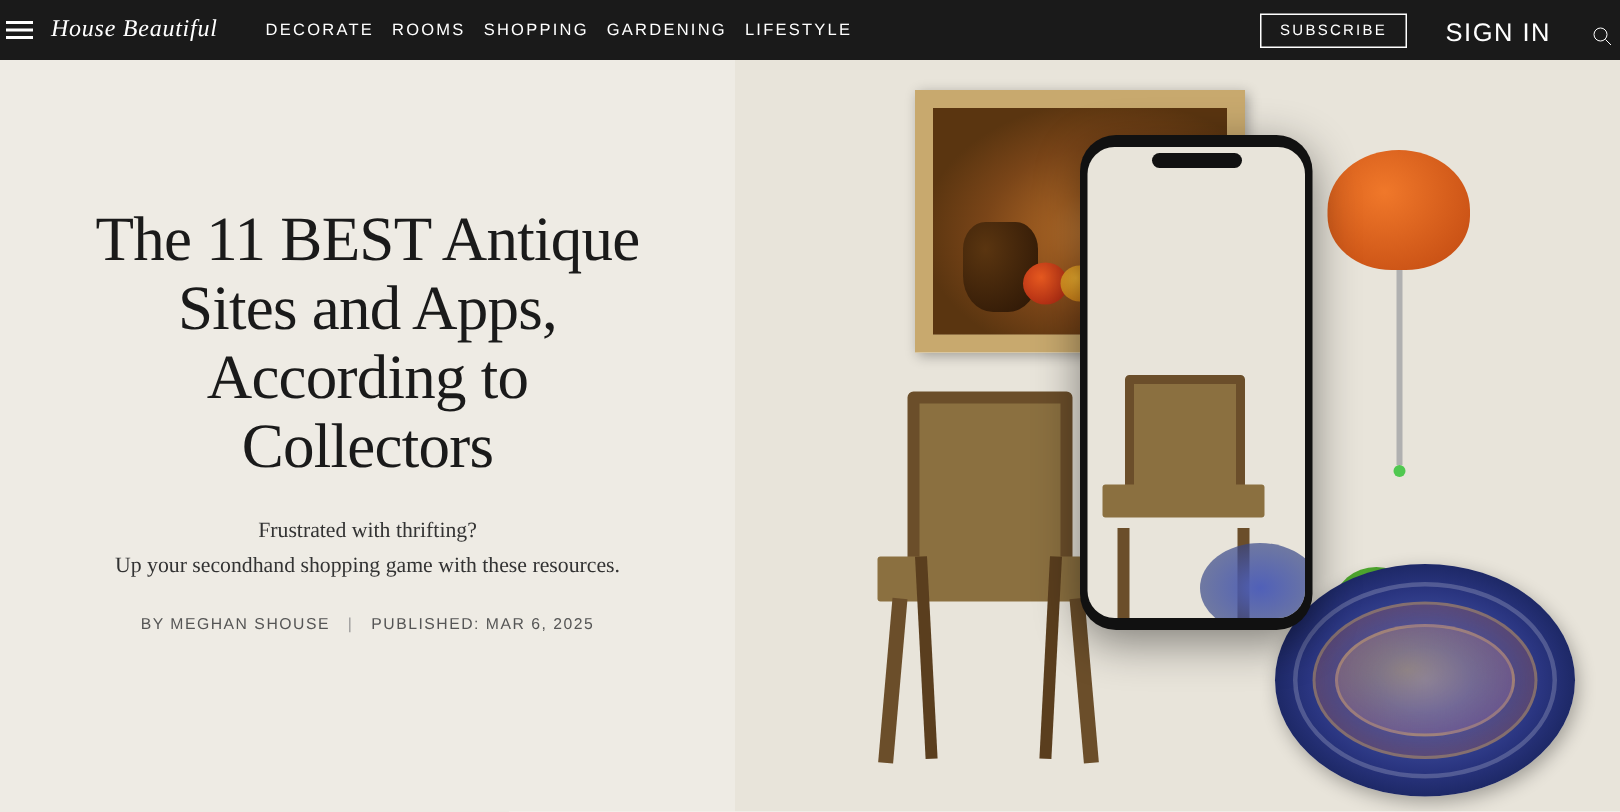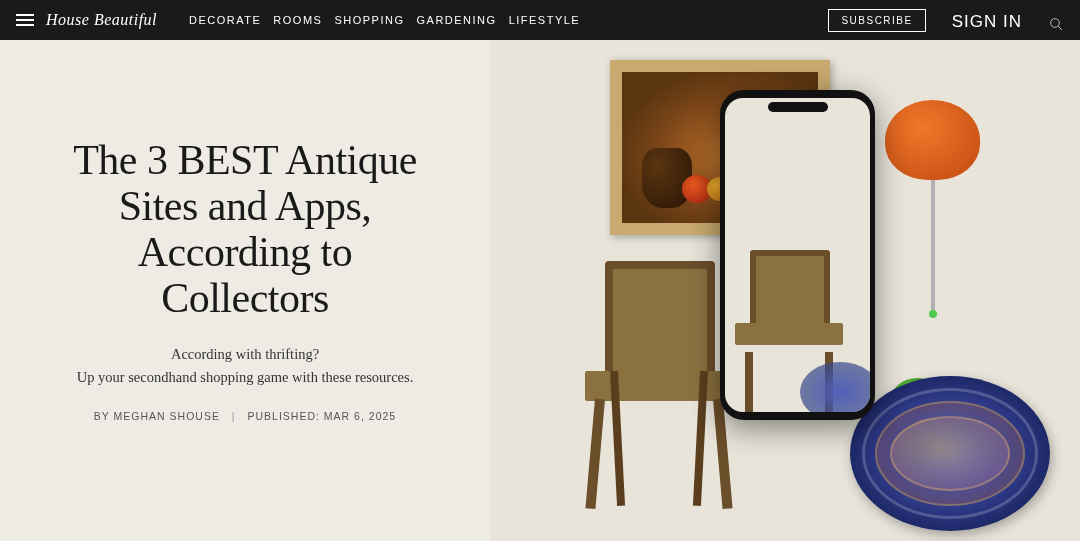--- a/index.html
+++ b/index.html
@@ -10,21 +10,21 @@
       overflow: hidden;
       font-family: Georgia, 'Times New Roman', serif;
     }
 
     
     nav {
       background: #1a1a1a;
       height: 40px;
       display: flex;
       align-items: center;
-      padding: 0 16px;
+      padding: 0 4px;
       position: relative;
       z-index: 10;
     }
 
     .nav-left {
       display: flex;
       align-items: center;
       gap: 12px;
     }
 
@@ -561,23 +561,23 @@
         <circle cx="10.5" cy="10.5" r="6.5"></circle>
         <line x1="15.5" y1="15.5" x2="21" y2="21"></line>
       </svg>
     </div>
   </div>
 </nav>
 
 <div class="main-content">
 
   <div class="left-panel">
-    <h1 class="article-title">The 3 BEST Antique Sites and Apps, According to Collectors</h1>
+    <h1 class="article-title">The 11 BEST Antique Sites and Apps, According to Collectors</h1>
     <p class="article-subtitle">
-      <span>According with thrifting?</span><br>
+      <span>Frustrated with thrifting?</span><br>
       <span>Up your secondhand shopping game with these resources.</span>
     </p>
     <p class="article-meta">
       <span>BY MEGHAN SHOUSE</span>
       <span class="meta-separator">|</span>
       <span>PUBLISHED: MAR 6, 2025</span>
     </p>
   </div>
 
   <div class="right-panel">

